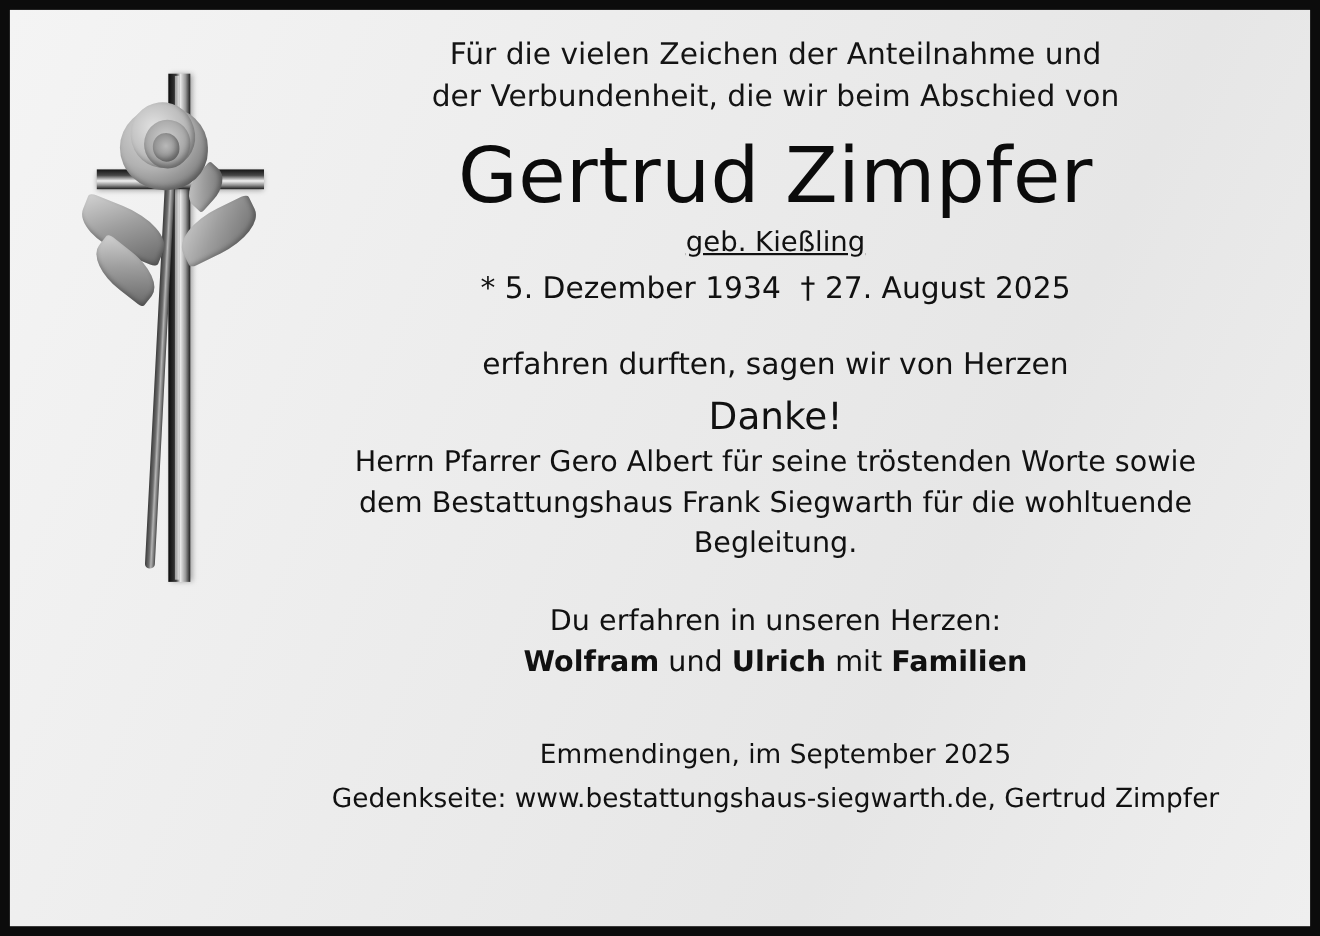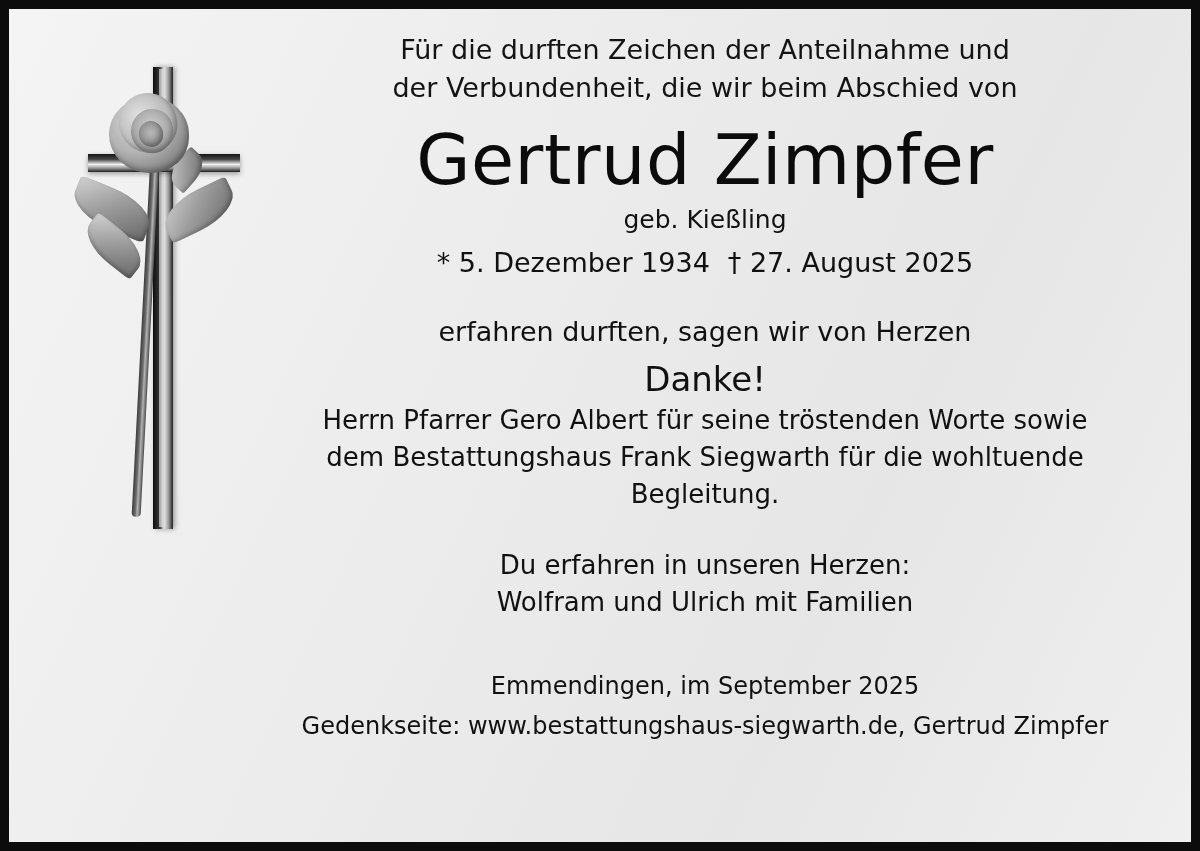--- a/index.html
+++ b/index.html
@@ -118,20 +118,21 @@
     font-size: 70px;
     line-height: 74px;
     margin-top: 16px;
     letter-spacing: 0.5px;
     color: #0b0b0b;
   }
   .maiden {
     font-size: 25px;
     line-height: 34px;
     margin-top: 6px;
+    text-decoration: underline;
   }
   .dates {
     font-size: 27px;
     line-height: 36px;
     margin-top: 8px;
   }
   .dates .gap { display: inline-block; width: 18px; }
   .resume {
     font-size: 27px;
     line-height: 36px;
@@ -146,21 +147,21 @@
   .special {
     font-size: 26px;
     line-height: 37px;
     margin-top: 24px;
   }
   .memory {
     font-size: 26px;
     line-height: 37px;
     margin-top: 34px;
   }
-  .memory b { font-weight: normal; }
+  .memory b { font-weight: bold; }
   .place {
     font-size: 24px;
     line-height: 34px;
     margin-top: 48px;
   }
   .link {
     font-size: 24px;
     line-height: 34px;
     margin-top: 6px;
   }
@@ -184,21 +185,21 @@
     <div class="rose">
       <div class="petal p1"></div>
       <div class="petal p2"></div>
       <div class="petal p3"></div>
       <div class="petal p4"></div>
     </div>
   </div>
 
   <div class="content">
 
-    <div class="intro-line">Für die durften Zeichen der Anteilnahme und</div>
+    <div class="intro-line">Für die vielen Zeichen der Anteilnahme und</div>
     <div class="intro-line">der Verbundenheit, die wir beim Abschied von</div>
 
     <div class="name">Gertrud Zimpfer</div>
     <div class="maiden">geb. Kießling</div>
 
     <div class="dates">
       <span>* 5. Dezember 1934</span><span class="gap"></span><span>† 27. August 2025</span>
     </div>
 
     <div class="resume">erfahren durften, sagen wir von Herzen</div>

